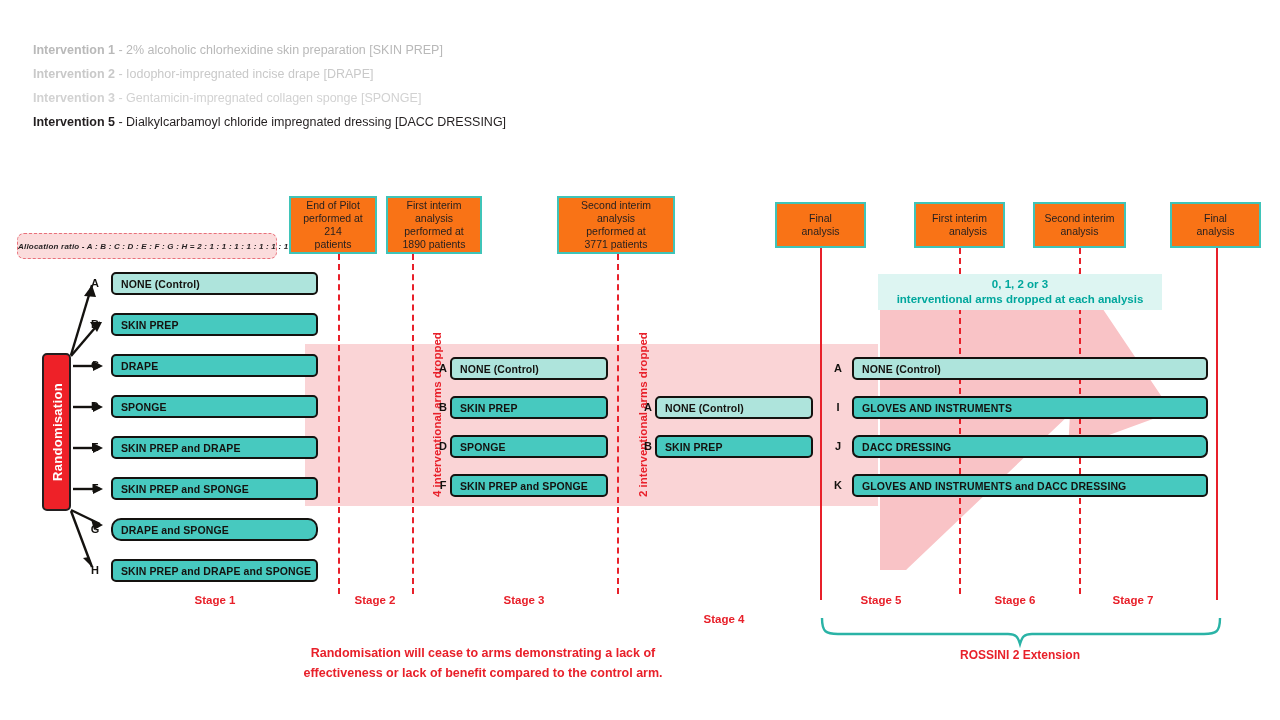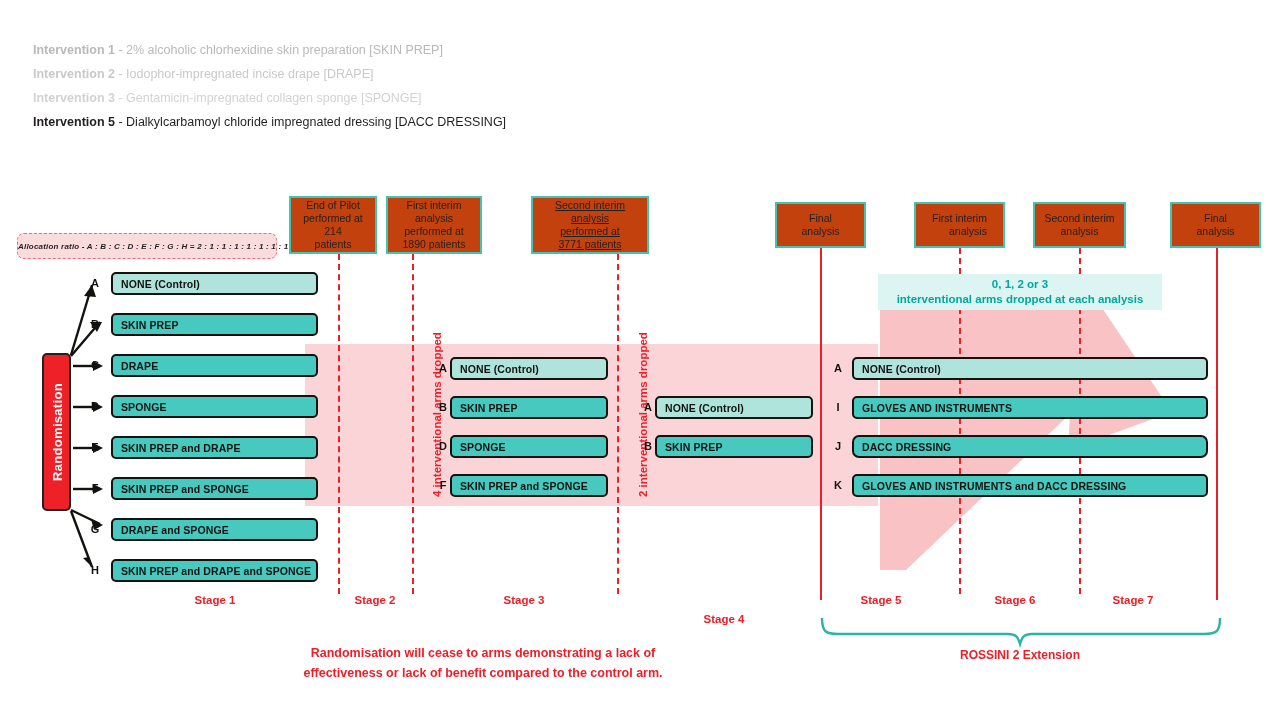--- a/index.html
+++ b/index.html
@@ -26,21 +26,21 @@
   }
   .legend-row .lg-num { font-weight: bold; }
   .legend-row.faded1 { color: #b9b9b9; }
   .legend-row.faded2 { color: #c9c9c9; }
   .legend-row.faded3 { color: #d2d2d2; }
 
   
   .milestone {
     position: absolute;
     border: 2px solid #3fc4b8;
-    background: #c2410c;
+    background: #f97316;
     color: #231f20;
     font-size: 10.5px;
     line-height: 13px;
     text-align: center;
     display: flex;
     align-items: center;
     justify-content: center;
     padding: 2px 3px;
   }
 
@@ -254,21 +254,21 @@
   </div>
 
   <div class="milestone" style="left:386px; top:196px; width:96px; height:58px;">
     <div>
       <div>First interim analysis</div>
       <div>performed at</div>
       <div>1890 patients</div>
     </div>
   </div>
 
-  <div class="milestone" style="left:531px; top:196px; width:118px; height:58px;text-decoration:underline;">
+  <div class="milestone" style="left:557px; top:196px; width:118px; height:58px;">
     <div>
       <div>Second interim analysis</div>
       <div>performed at</div>
       <div>3771 patients</div>
     </div>
   </div>
 
   <div class="milestone" style="left:775px; top:202px; width:91px; height:46px;">
     <div>
       <div>Final</div>
@@ -337,21 +337,21 @@
   <div class="arm interv" style="left:111px; top:436px; width:207px;">
     <span>SKIN PREP and DRAPE</span>
   </div>
 
   <div class="arm-letter" style="left:88px; top:482px;">F</div>
   <div class="arm interv" style="left:111px; top:477px; width:207px;">
     <span>SKIN PREP and SPONGE</span>
   </div>
 
   <div class="arm-letter" style="left:88px; top:523px;">G</div>
-  <div class="arm interv" style="left:111px; top:518px; width:207px;">
+  <div class="arm interv" style="left:111px; top:518px; width:207px;border-radius:10px;">
     <span>DRAPE and SPONGE</span>
   </div>
 
   <div class="arm-letter" style="left:88px; top:564px;">H</div>
   <div class="arm interv" style="left:111px; top:559px; width:207px;">
     <span>SKIN PREP and DRAPE and SPONGE</span>
   </div>
 
   <div class="vlabel" style="left:431px; top:497px;">4 interventional arms dropped</div>
 

